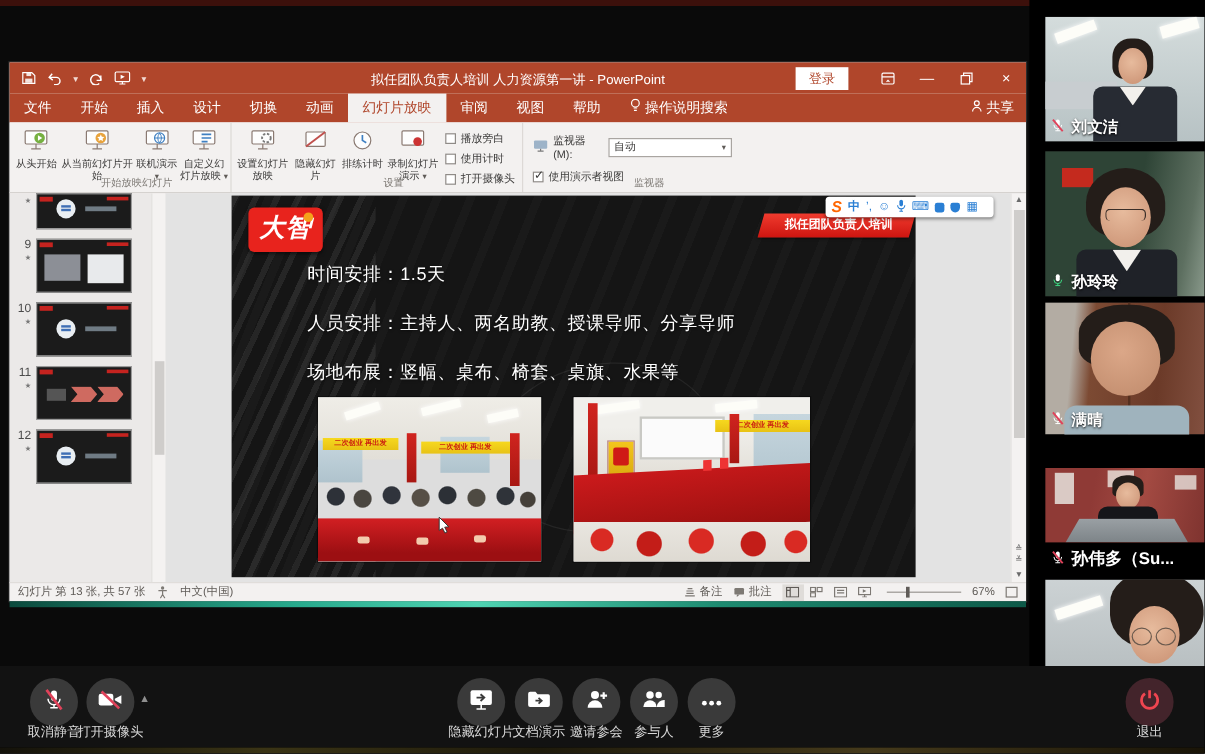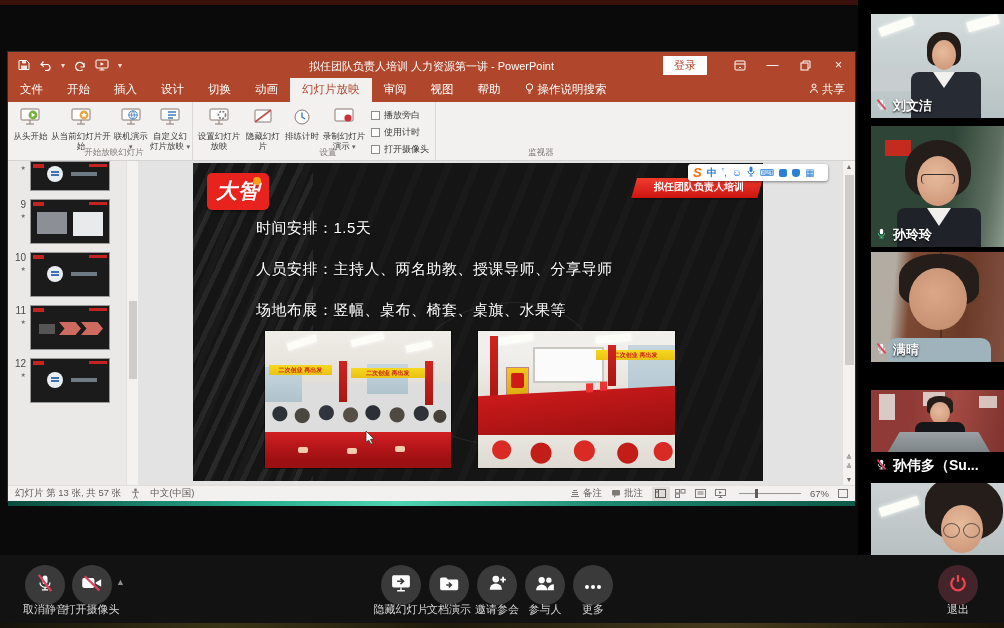--- a/index.html
+++ b/index.html
@@ -311,20 +311,37 @@
               </label>
             <label class="chk">
                 <span class="cb"></span>
                 <span>打开摄像头</span>
               </label>
           </div>
           <div class="glabel">设置</div>
         </div>
 
         <div class="rgroup" style="width:182px; border-right:none">
+          <div class="mongrp">
+            <div class="monrow">
+              <span><svg width="13" height="11" viewBox="0 0 13 11">
+                    <rect x="1" y="1" width="11" height="7" rx="1" fill="#9db3c8" stroke="#5b7astroke"></rect>
+                    <path d="M6.5 8v2M4 10h5" stroke="#7a7a7a"></path>
+                  </svg></span>
+              <span>监视器(M):</span>
+              <span class="mondd">
+                  <span>自动</span>
+                  <span class="dda">▾</span>
+                </span>
+            </div>
+            <label class="chk">
+                <span class="cb on"></span>
+                <span>使用演示者视图</span>
+              </label>
+          </div>
           <div class="glabel">监视器</div>
         </div>
       </div>
 
       <div class="content">
 
         <div class="panel">
           <div class="prow" style="margin-top:0">
             <div class="numcol">
                 <span class="star">★</span>

